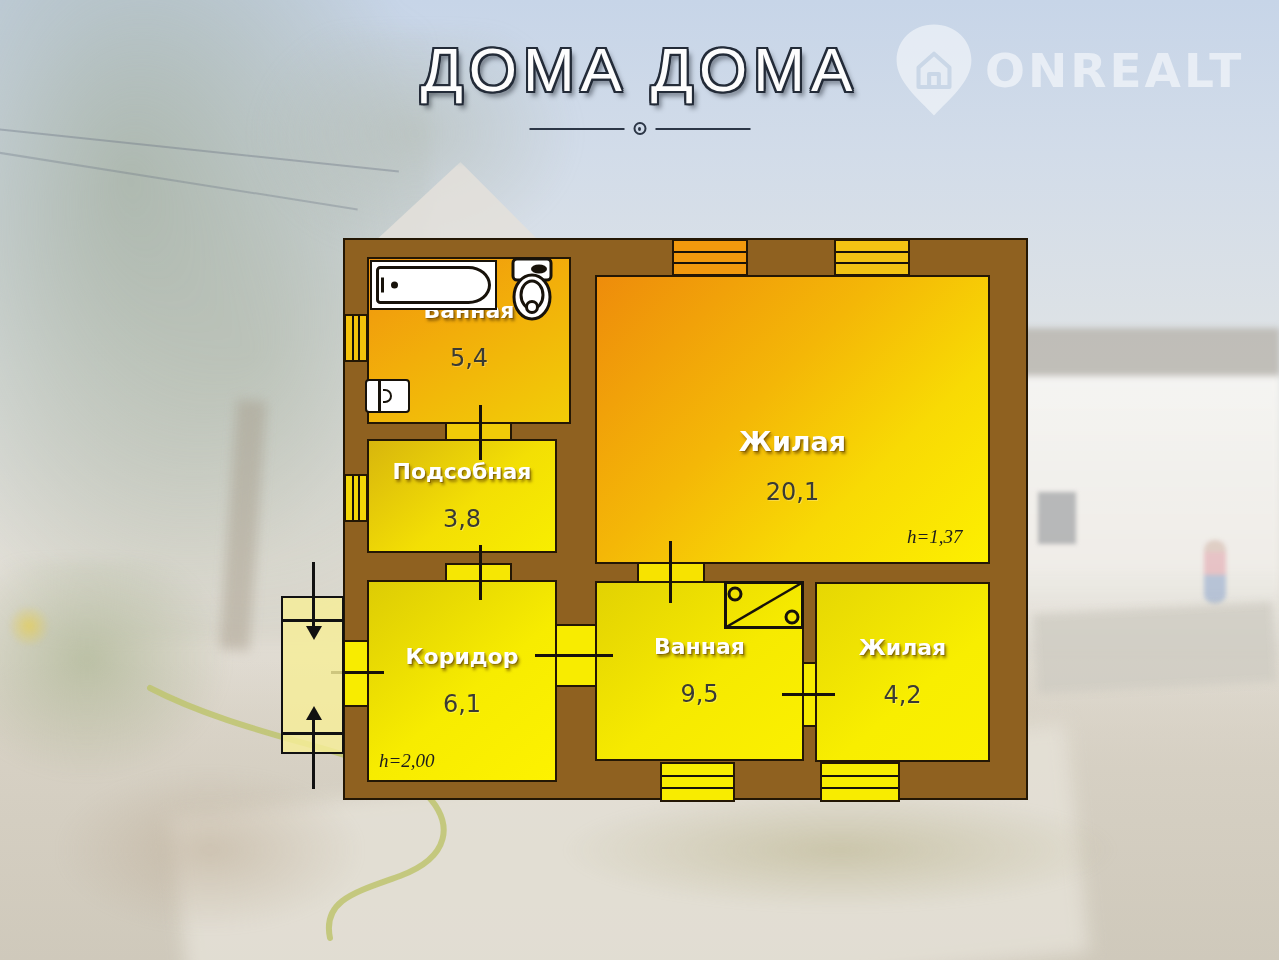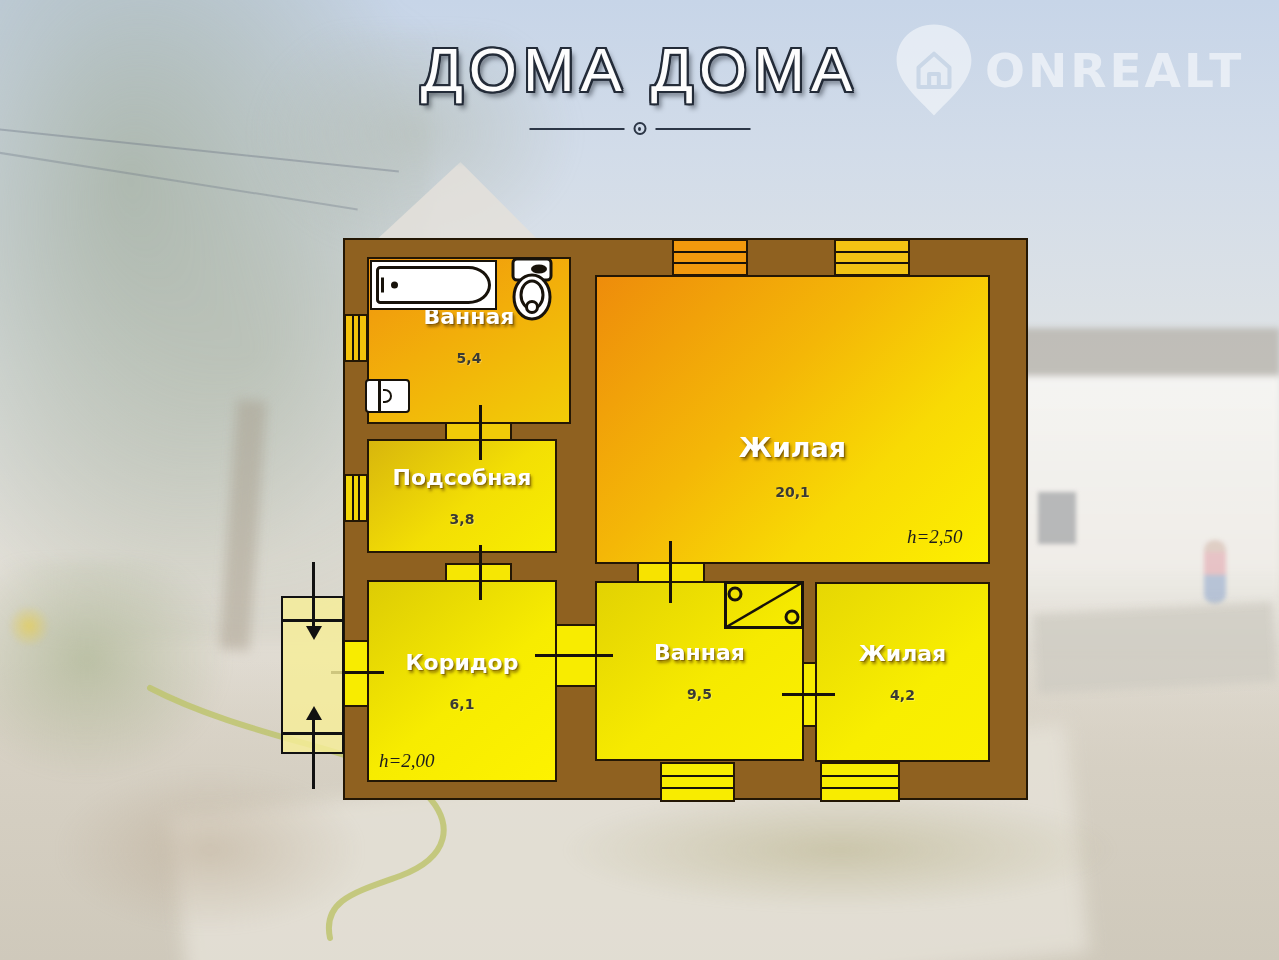--- a/index.html
+++ b/index.html
@@ -58,21 +58,21 @@
   .divider { position:absolute; top:122px; left:50%; transform:translateX(-50%); display:flex; align-items:center; gap:9px; }
   .divider .line { width:95px; height:2px; background:#2c3646; }
   .divider .ring { width:13px; height:13px; border:2.5px solid #2c3646; border-radius:50%; position:relative; }
   .divider .ring::after { content:""; position:absolute; left:50%; top:50%; width:3px; height:4px; transform:translate(-50%,-50%); background:#2c3646; border-radius:50%; }
 
   
   .plan { position:absolute; left:343px; top:238px; width:685px; height:562px;
      background:#8f6120; border:2.5px solid #241704; }
   .plan .room { position:absolute; border:2px solid #241704; display:flex; flex-direction:column; align-items:center; justify-content:center; }
   .rlabel { font-size:22px; font-weight:bold; color:#fff; text-shadow:1px 1px 0 rgba(95,60,0,.45), 2px 3px 3px rgba(80,50,0,.55); }
-  .rarea  { margin-top:21px; font-size:14px; font-weight:bold; color:#3a3a34; text-shadow:1px 1px 0 rgba(255,255,255,.25); }
+  .rarea  { margin-top:21px; font-size:24px; font-weight:normal; color:#3a3a34; text-shadow:1px 1px 0 rgba(255,255,255,.25); }
   .room-bathroom { left:22px; top:17px; width:204px; height:167px;
      background:linear-gradient(150deg,#f0930e 0%,#f2ae0a 45%,#f2cd07 100%); justify-content:flex-end; padding-bottom:12px; }
   .room-utility { left:22px; top:199px; width:190px; height:114px;
      background:linear-gradient(140deg,#d8b60d 0%,#f3df04 55%,#f8ee00 100%); }
   .room-corridor { left:22px; top:340px; width:190px; height:202px;
      background:linear-gradient(140deg,#ddcc05 0%,#f7ec00 55%,#fdf200 100%); }
   .room-living-large { left:250px; top:35px; width:395px; height:289px;
      background:linear-gradient(135deg,#ee8c0b 0%,#f4b707 42%,#f8da04 70%,#fdf000 100%); justify-content:flex-start; padding-top:92px; }
   .room-kitchen { left:250px; top:341px; width:209px; height:180px;
      background:linear-gradient(140deg,#e2d203 0%,#f6ea00 55%,#fbf000 100%); }
@@ -190,21 +190,21 @@
     <div class="room room-kitchen">
       <div class="rlabel">Ванная</div>
       <div class="rarea">9,5</div>
     </div>
     <div class="room room-living-small">
       <div class="rlabel">Жилая</div>
       <div class="rarea">4,2</div>
     </div>
 
     <div class="hnote hnote-corridor">h=2,00</div>
-    <div class="hnote hnote-living">h=2,50</div>
+    <div class="hnote hnote-living">h=1,37</div>
 
     <div class="win win-h win-top1"></div>
     <div class="win win-h win-top2"></div>
     <div class="win win-v win-left1"></div>
     <div class="win win-v win-left2"></div>
     <div class="win win-h win-bot1"></div>
     <div class="win win-h win-bot2"></div>
 
     <div class="opening op-bath-utility"></div>
     <div class="opening op-utility-corridor"></div>

